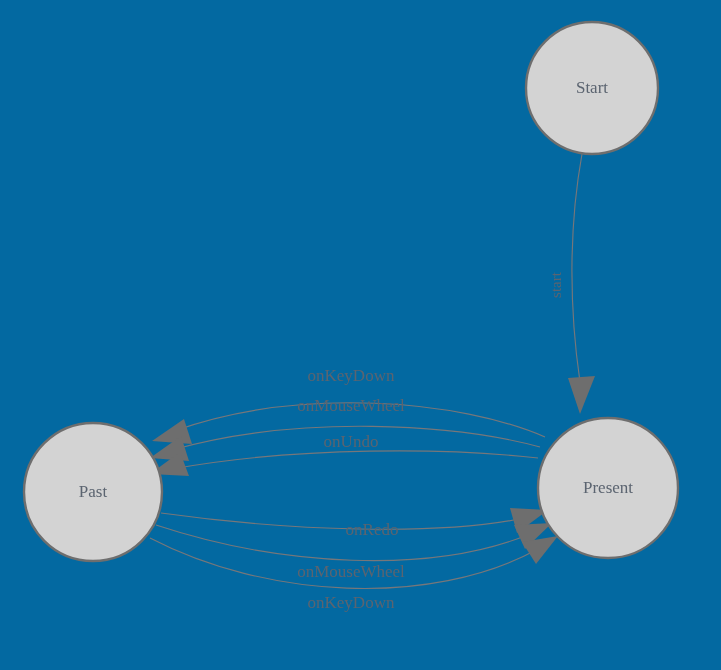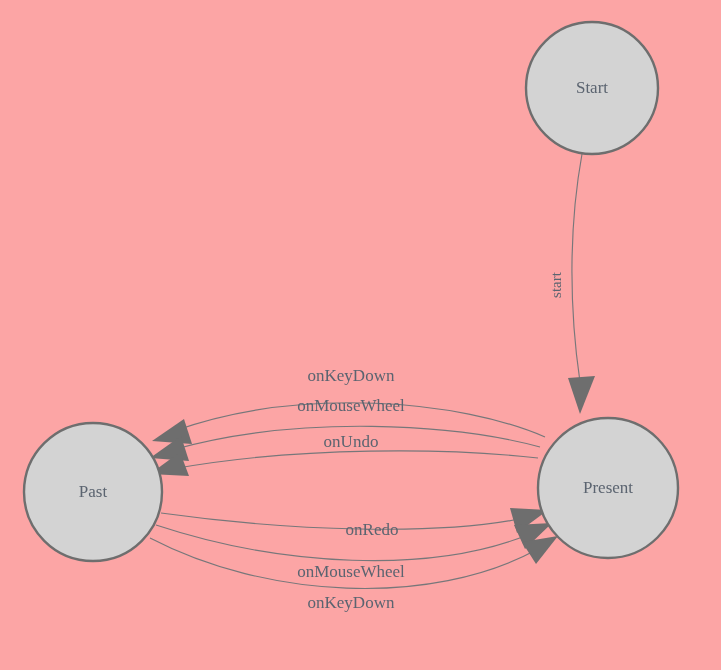--- a/index.html
+++ b/index.html
@@ -8,21 +8,21 @@
     padding: 0;
     background: #ffffff;
   }
   body {
     font-family: "Liberation Serif", "DejaVu Serif", serif;
   }
   #diagram-root {
     position: relative;
     width: 721px;
     height: 670px;
-    background: #fca5a5;
+    background: #0369a1;
     overflow: hidden;
   }
   svg#graph {
     display: block;
     width: 721px;
     height: 670px;
   }
   .node-circle {
     fill: #d3d3d3;
     stroke: #6e6e6e;

